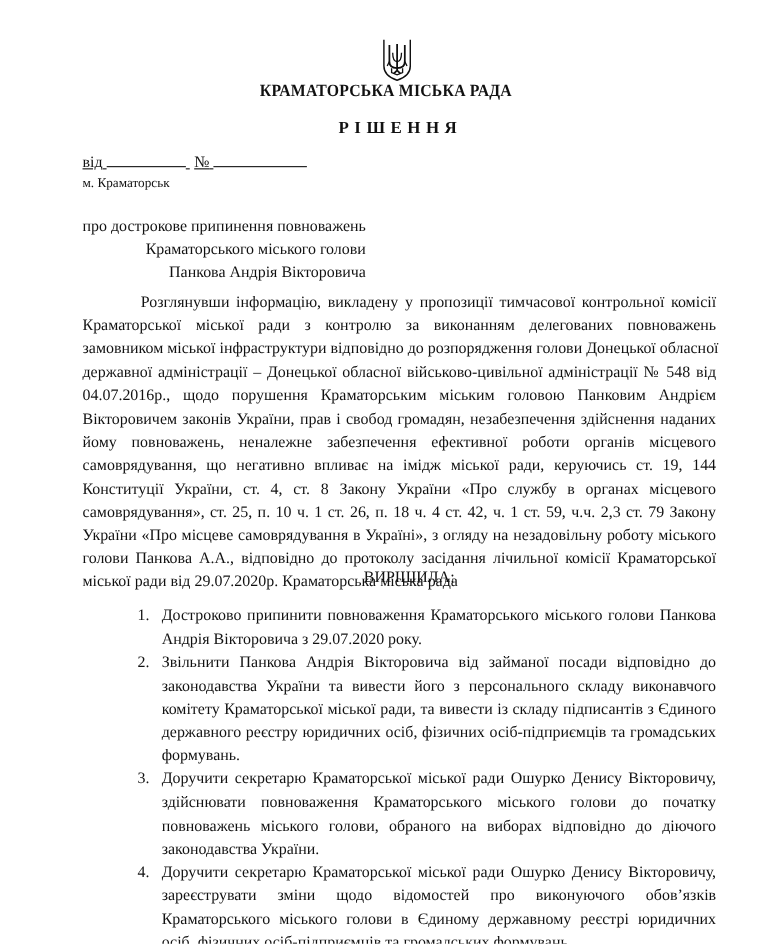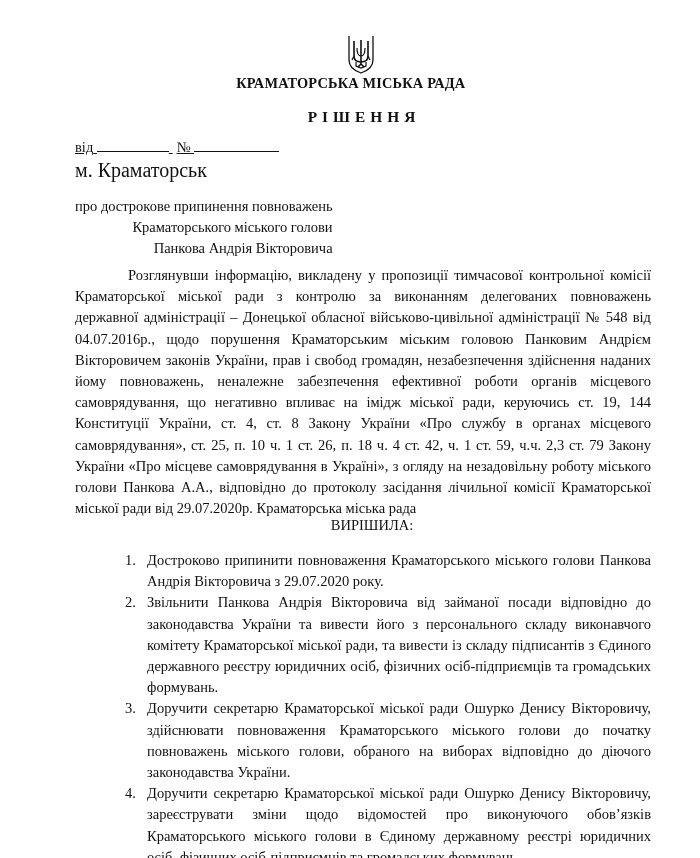--- a/index.html
+++ b/index.html
@@ -9,21 +9,21 @@
     color: #111111;
     font-size: 15.4px;
   }
   .page { position: absolute; left: 0; top: 0; width: 700px; height: 858px; margin-top: 36px; }
   .emblem { position: absolute; left: 341px; top: 0px; width: 40px; height: 38px; }
   .council { position: absolute; left: 0; width: 700px; top: 38px; text-align: center;
     font-weight: bold; font-size: 15.6px; letter-spacing: 0.2px; transform: scaleX(0.92); transform-origin: 360px 0; }
   .decision-title { position: absolute; left: 0; width: 700px; top: 72px; text-align: center;
     font-weight: bold; font-size: 15.4px; letter-spacing: 5px; padding-left: 28px; box-sizing: border-box; }
   .date-line { position: absolute; left: 75px; top: 103px; font-size: 14.5px; text-decoration: underline; }
-  .place { position: absolute; left: 75px; top: 123px; font-size: 20px; }
+  .place { position: absolute; left: 75px; top: 123px; font-size: 12px; }
   .subject { position: absolute; left: 75px; top: 160px; font-size: 14.5px; line-height: 21px; }
   .subject div { white-space: nowrap; text-align: right; }
   .body-text { position: absolute; left: 75px; top: 229px; width: 576px; font-size: 14.5px; line-height: 21.2px; text-align: justify; }
   .body-text .ln { display: block; text-align: justify; text-align-last: justify; white-space: nowrap; }
   .body-text .ln.last { text-align-last: left; }
   .body-text .indent { padding-left: 53px; }
   .resolved { position: absolute; left: 0; width: 700px; top: 481px; text-align: center; font-size: 14.5px; padding-left: 44px; box-sizing: border-box; }
   .items { position: absolute; left: 125px; top: 514px; width: 526px; font-size: 14.5px; line-height: 21.2px; }
   .item { position: relative; padding-left: 22px; }
   .item .num { position: absolute; left: 0; top: 0; }
@@ -57,20 +57,21 @@
 
   <div class="subject">
     <div>про дострокове припинення повноважень</div>
     <div>Краматорського міського голови</div>
     <div>Панкова Андрія Вікторовича</div>
   </div>
 
   <div class="body-text">
     <span class="ln indent">Розглянувши інформацію, викладену у пропозиції тимчасової контрольної комісії</span>
     <span class="ln">Краматорської міської ради з контролю за виконанням делегованих повноважень</span>
+    <span class="ln">замовником міської інфраструктури відповідно до розпорядження голови Донецької обласної</span>
     <span class="ln">державної адміністрації – Донецької обласної військово-цивільної адміністрації № 548 від</span>
     <span class="ln">04.07.2016р., щодо порушення Краматорським міським головою Панковим Андрієм</span>
     <span class="ln">Вікторовичем законів України, прав і свобод громадян, незабезпечення здійснення наданих</span>
     <span class="ln">йому повноважень, неналежне забезпечення ефективної роботи органів місцевого</span>
     <span class="ln">самоврядування, що негативно впливає на імідж міської ради, керуючись ст. 19, 144</span>
     <span class="ln">Конституції України, ст. 4, ст. 8 Закону України «Про службу в органах місцевого</span>
     <span class="ln">самоврядування», ст. 25, п. 10 ч. 1 ст. 26, п. 18 ч. 4 ст. 42, ч. 1 ст. 59, ч.ч. 2,3 ст. 79 Закону</span>
     <span class="ln">України «Про місцеве самоврядування в Україні», з огляду на незадовільну роботу міського</span>
     <span class="ln">голови Панкова А.А., відповідно до протоколу засідання лічильної комісії Краматорської</span>
     <span class="ln last">міської ради від 29.07.2020р. Краматорська міська рада</span>

